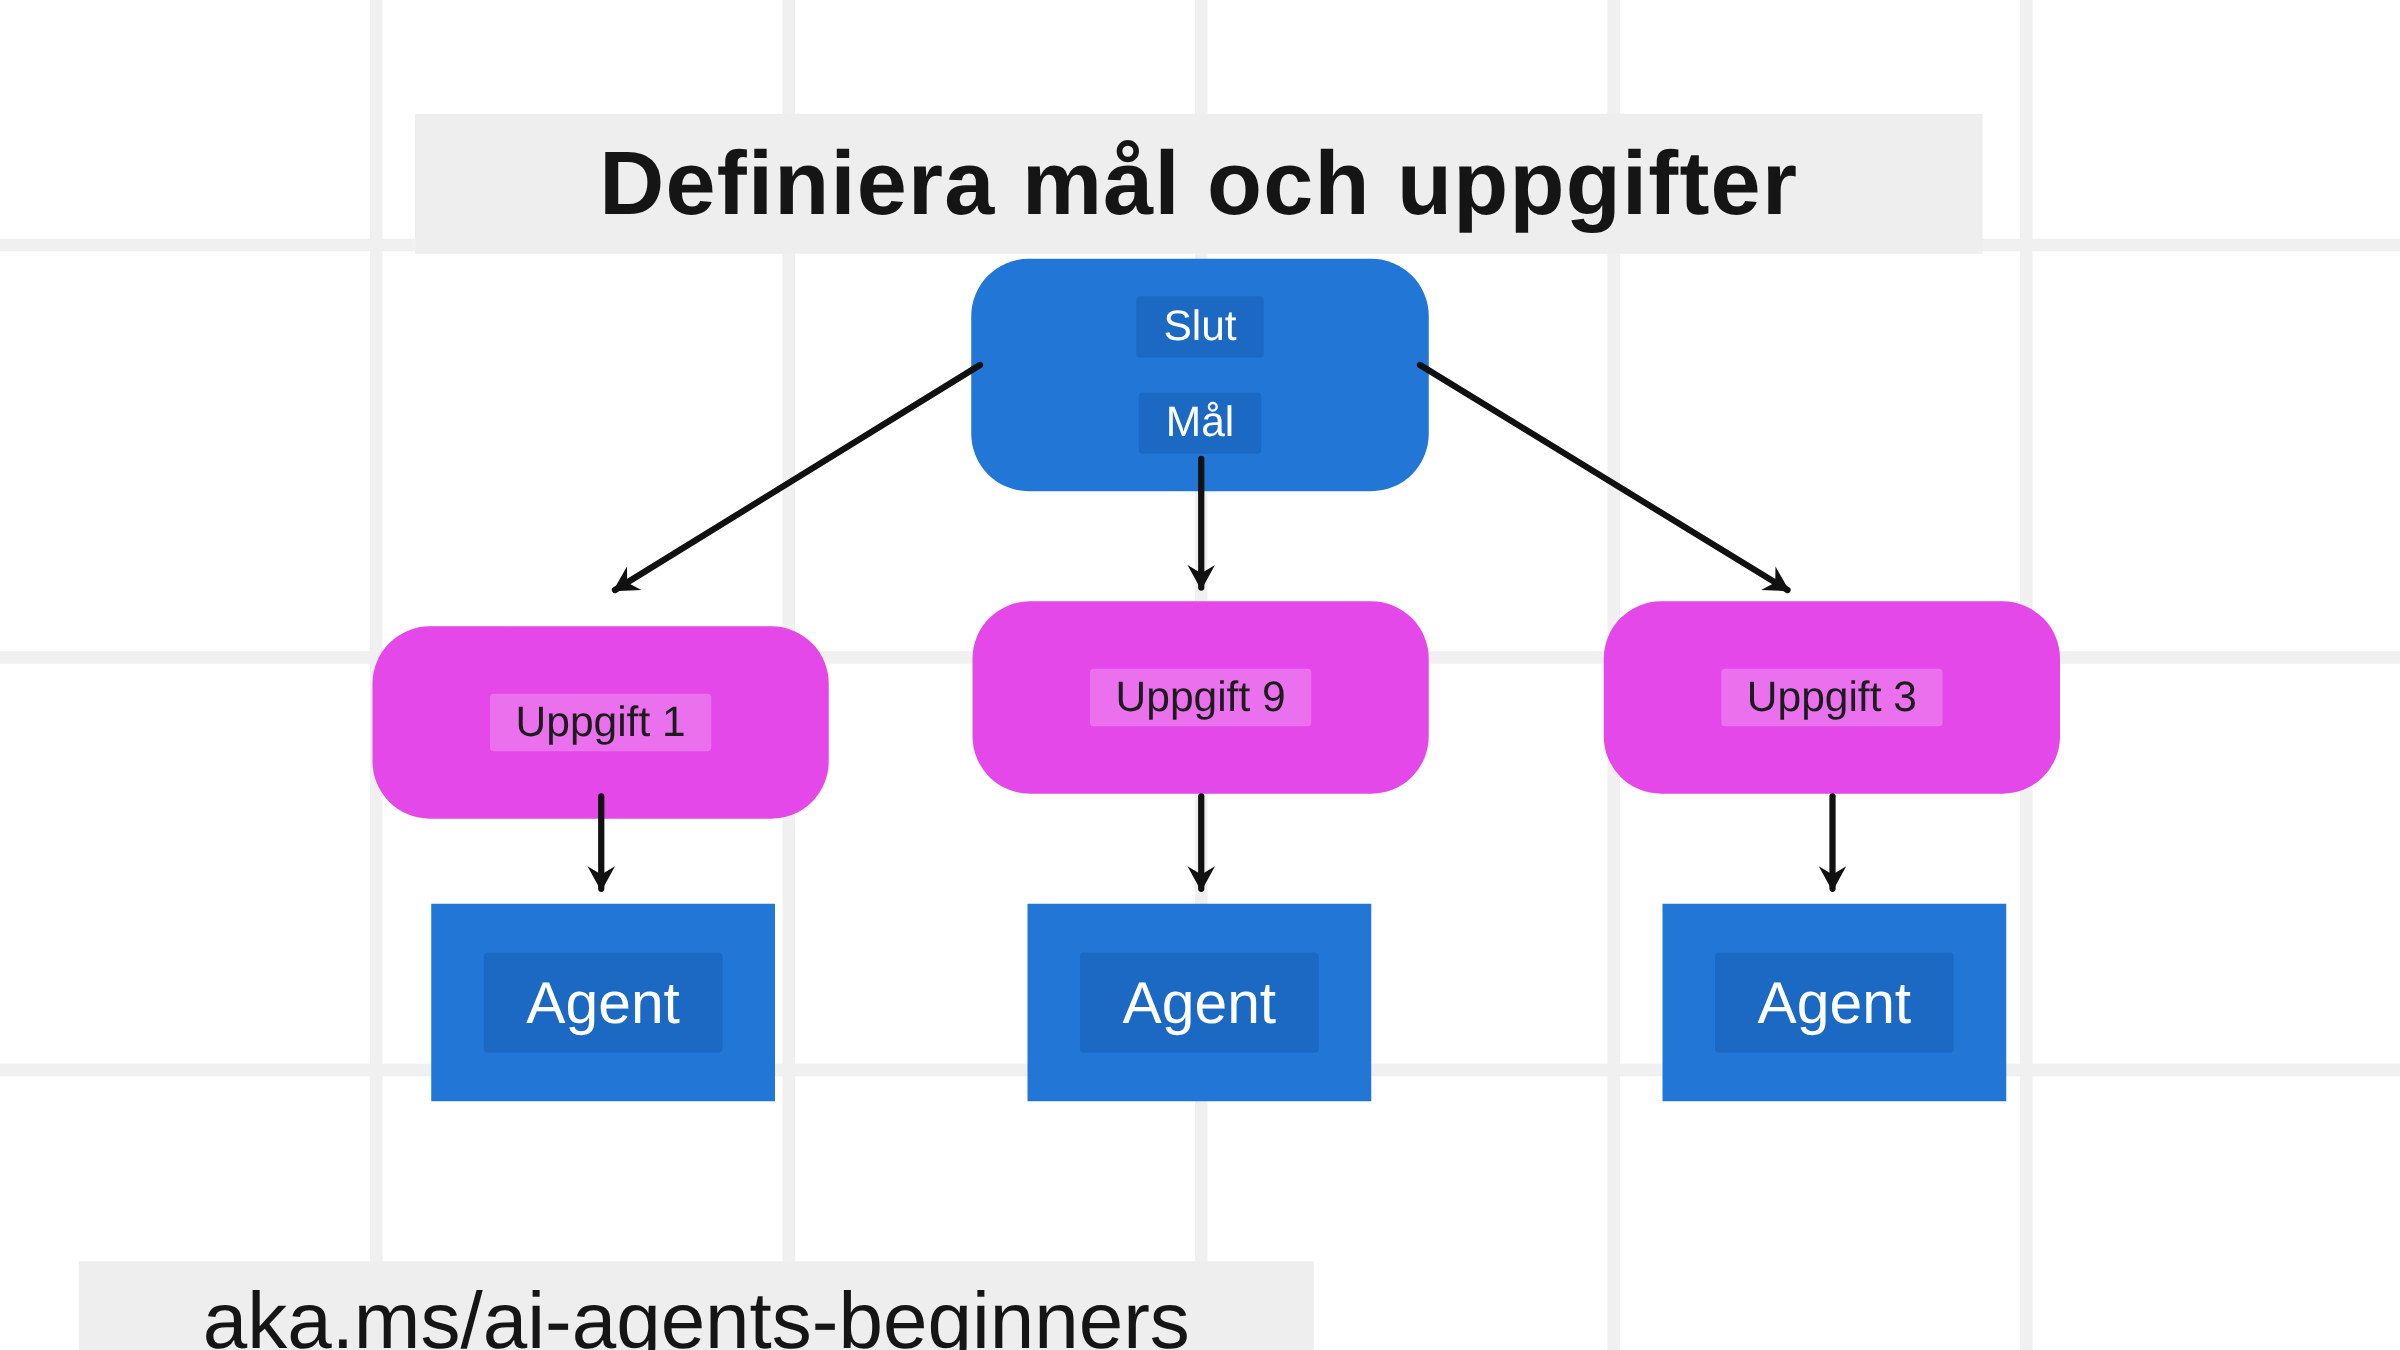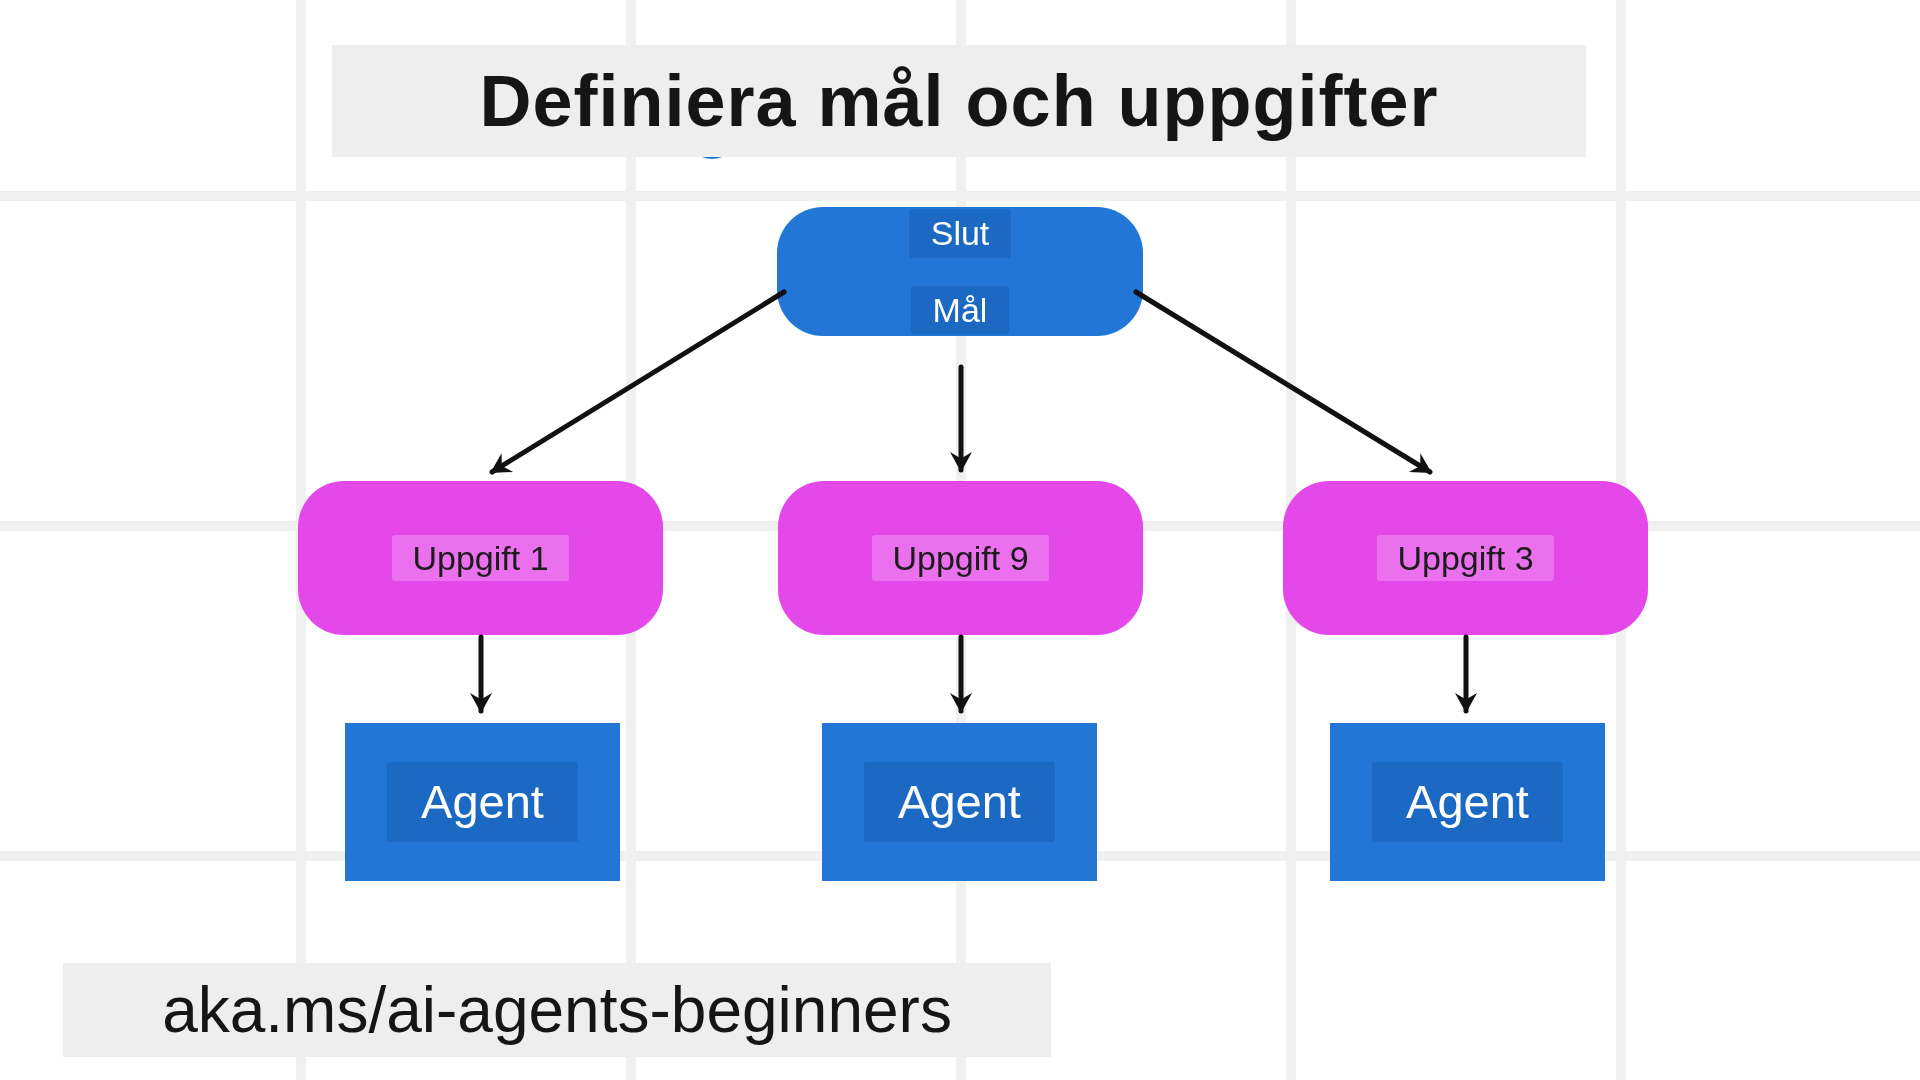--- a/index.html
+++ b/index.html
@@ -19,35 +19,36 @@
   .peek-circle{
     position:absolute;left:686px;top:107px;width:52px;height:52px;border-radius:50%;
     background:var(--accent_blue,#2176d6);z-index:1;
   }
 
   
   .band{
     position:absolute;background:var(--band_gray,#eeeeee);z-index:2;
     color:var(--text_dark,#151515);display:flex;align-items:center;justify-content:center;
     white-space:nowrap;
+    margin-top:46px;
   }
   .title-band{left:332px;top:45px;width:1254px;height:112px;font-size:72px;font-weight:600;letter-spacing:1px;}
   .footer-band{left:63px;top:963px;width:988px;height:94px;font-size:64px;font-weight:400;letter-spacing:0px;}
 
   
   .node{position:absolute;z-index:4;display:flex;flex-direction:column;align-items:center;justify-content:center;}
   .goal-box{
-    left:777px;top:207px;width:366px;height:129px;border-radius:46px;
+    left:777px;top:207px;width:366px;height:186px;border-radius:46px;
     background:var(--accent_blue,#2176d6);gap:28px;
   }
   .task-box{
     top:481px;width:365px;height:154px;border-radius:46px;
     background:var(--magenta,#e448e8);
   }
-  .task-1{left:298px;} .task-2{left:778px;} .task-3{left:1283px;align-items:center;}
+  .task-1{left:298px;margin-top:20px;} .task-2{left:778px;} .task-3{left:1283px;align-items:center;}
   .agent-box{
     top:723px;width:275px;height:158px;border-radius:0;
     background:var(--accent_blue,#2176d6);
   }
   .agent-1{left:345px;} .agent-2{left:822px;} .agent-3{left:1330px;}
 
   
   .chip{display:inline-block;border-radius:3px;line-height:1.2;}
   .chip.on-blue{background:rgba(0,25,70,0.13);color:var(--text_light,#ffffff);}
   .chip.on-pink{background:rgba(255,255,255,0.22);color:#1c1c1c;}

